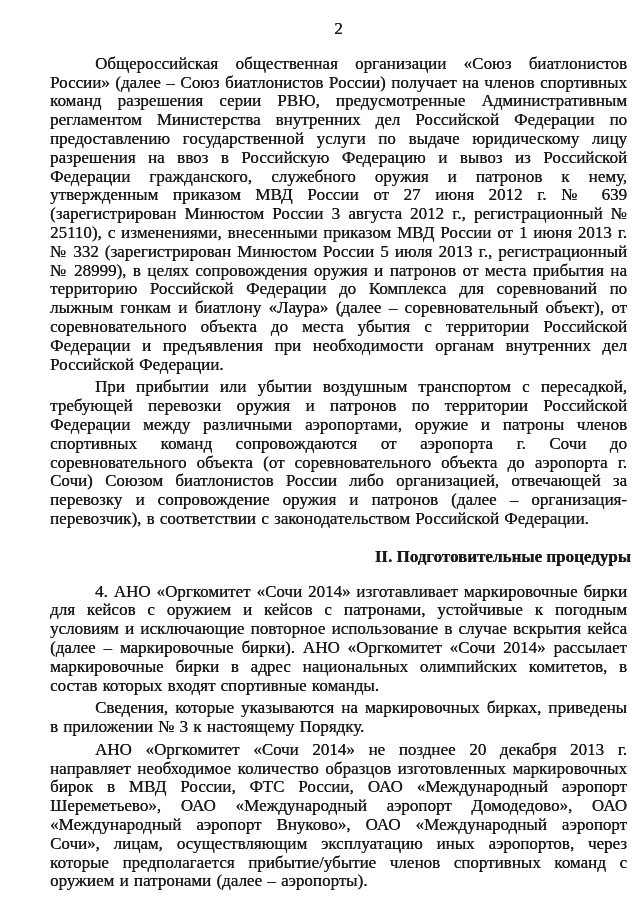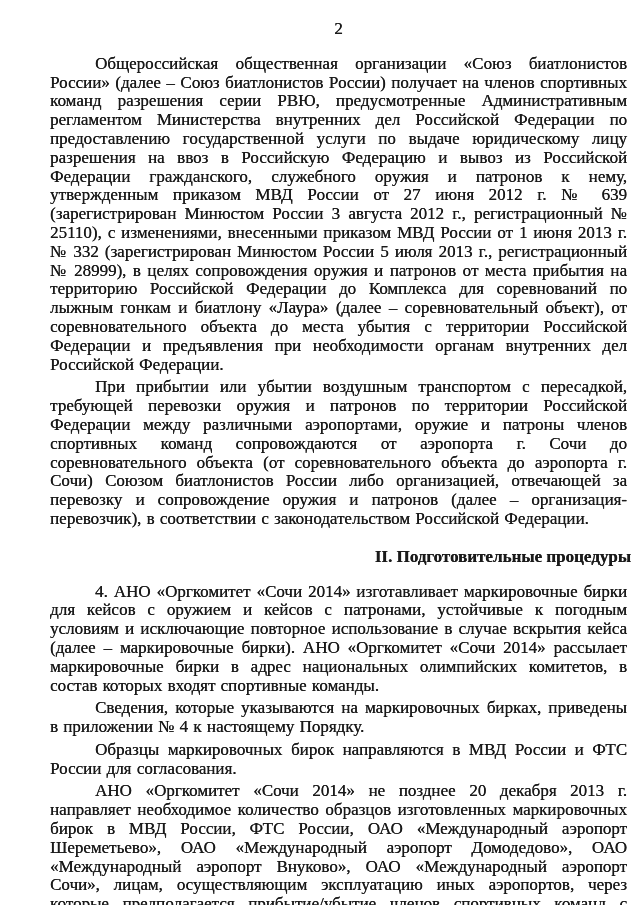--- a/index.html
+++ b/index.html
@@ -46,19 +46,18 @@
   <div class="page-number">2</div>
 
   <p class="body-par">Общероссийская общественная организации «Союз биатлонистов России» (далее – Союз биатлонистов России) получает на членов спортивных команд разрешения серии РВЮ, предусмотренные Административным регламентом Министерства внутренних дел Российской Федерации по предоставлению государственной услуги по выдаче юридическому лицу разрешения на ввоз в Российскую Федерацию и вывоз из Российской Федерации гражданского, служебного оружия и патронов к нему, утвержденным приказом МВД России от 27 июня 2012 г. № 639 (зарегистрирован Минюстом России 3 августа 2012 г., регистрационный № 25110), с изменениями, внесенными приказом МВД России от 1 июня 2013 г. № 332 (зарегистрирован Минюстом России 5 июля 2013 г., регистрационный № 28999), в целях сопровождения оружия и патронов от места прибытия на территорию Российской Федерации до Комплекса для соревнований по лыжным гонкам и биатлону «Лаура» (далее – соревновательный объект), от соревновательного объекта до места убытия с территории Российской Федерации и предъявления при необходимости органам внутренних дел Российской Федерации.</p>
 
   <p class="body-par">При прибытии или убытии воздушным транспортом с пересадкой, требующей перевозки оружия и патронов по территории Российской Федерации между различными аэропортами, оружие и патроны членов спортивных команд сопровождаются от аэропорта г. Сочи до соревновательного объекта (от соревновательного объекта до аэропорта г. Сочи) Союзом биатлонистов России либо организацией, отвечающей за перевозку и сопровождение оружия и патронов (далее – организация-перевозчик), в соответствии с законодательством Российской Федерации.</p>
 
   <div class="section-heading">II. Подготовительные процедуры</div>
 
   <p class="body-par">4. АНО «Оргкомитет «Сочи 2014» изготавливает маркировочные бирки для кейсов с оружием и кейсов с патронами, устойчивые к погодным условиям и исключающие повторное использование в случае вскрытия кейса (далее – маркировочные бирки). АНО «Оргкомитет «Сочи 2014» рассылает маркировочные бирки в адрес национальных олимпийских комитетов, в состав которых входят спортивные команды.</p>
 
-  <p class="body-par">Сведения, которые указываются на маркировочных бирках, приведены в приложении № 4 к настоящему Порядку.</p>
+  <p class="body-par">Сведения, которые указываются на маркировочных бирках, приведены в приложении № 3 к настоящему Порядку.</p>
 
-  <p class="body-par">Образцы маркировочных бирок направляются в МВД России и ФТС России для согласования.</p>
 
   <p class="body-par">АНО «Оргкомитет «Сочи 2014» не позднее 20 декабря 2013 г. направляет необходимое количество образцов изготовленных маркировочных бирок в МВД России, ФТС России, ОАО «Международный аэропорт Шереметьево», ОАО «Международный аэропорт Домодедово», ОАО «Международный аэропорт Внуково», ОАО «Международный аэропорт Сочи», лицам, осуществляющим эксплуатацию иных аэропортов, через которые предполагается прибытие/убытие членов спортивных команд с оружием и патронами (далее – аэропорты).</p>
 
 </div>
 
 </body></html>

